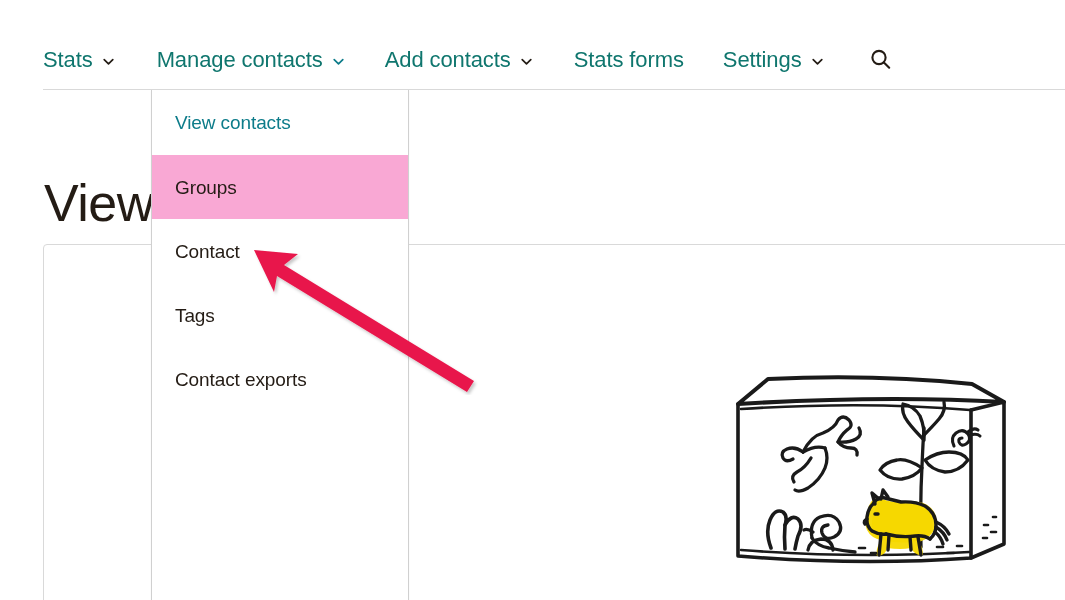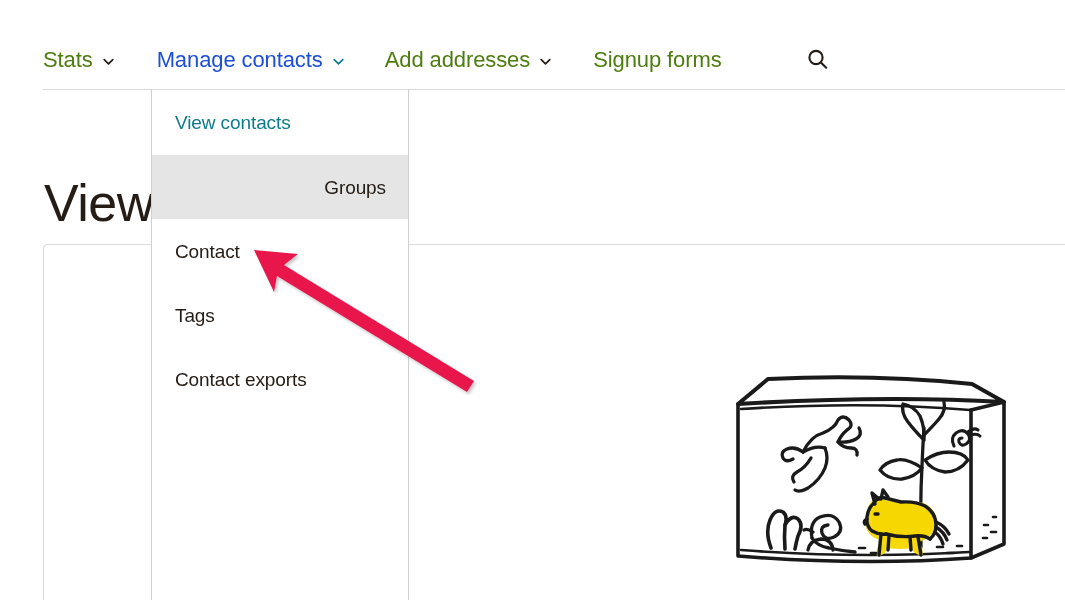--- a/index.html
+++ b/index.html
@@ -43,27 +43,27 @@
     display: flex;
     align-items: center;
     height: 34px;
   }
   .nav-item {
     display: flex;
     align-items: center;
     gap: 9px;
     font-size: 22px;
     line-height: 1;
-    color: #4d7c0f;
+    color: #0f766e;
     letter-spacing: -0.1px;
     cursor: pointer;
     white-space: nowrap;
     padding: 2px 0;
   }
-  .nav-item.active { color: #1d4ed8; }
+  .nav-item.active { color: #0f766e; }
   .nav-gap-1 { width: 42px; }
   .nav-gap-2 { width: 40px; }
   .nav-gap-3 { width: 41px; }
   .nav-gap-4 { width: 39px; }
   .nav-gap-5 { width: 43px; }
 
   .caret {
     display: inline-block;
     width: 13px;
     height: 13px;
@@ -138,21 +138,21 @@
     font-size: 19px;
     line-height: 1;
     color: #241c15;
     letter-spacing: -0.1px;
     cursor: pointer;
     white-space: nowrap;
     background: transparent;
   }
   .menu-item.first { height: 65px; text-align: right; }
   .menu-item.teal { color: #0d7c8a; }
-  .menu-item.highlight { background: #e5e5e5; justify-content: flex-end; }
+  .menu-item.highlight { background: #f9a8d4; }
 
   
   .anno-arrow {
     position: absolute;
     left: 230px;
     top: 240px;
     width: 270px;
     height: 155px;
     z-index: 40;
     pointer-events: none;
@@ -181,34 +181,42 @@
         <span>Manage contacts</span>
         <span class="caret">
           <svg viewBox="0 0 13 13">
               <path d="M2.2 4.6 L6.5 8.9 L10.8 4.6" fill="none" stroke="#0d7c8a" stroke-width="1.7" stroke-linecap="round" stroke-linejoin="round"></path>
             </svg>
         </span>
       </div>
       <div class="nav-gap-2"></div>
 
       <div class="nav-item">
-        <span>Add addresses</span>
+        <span>Add contacts</span>
         <span class="caret">
           <svg viewBox="0 0 13 13">
               <path d="M2.2 4.6 L6.5 8.9 L10.8 4.6" fill="none" stroke="#241c15" stroke-width="1.7" stroke-linecap="round" stroke-linejoin="round"></path>
             </svg>
         </span>
       </div>
       <div class="nav-gap-3"></div>
 
       <div class="nav-item">
-        <span>Signup forms</span>
+        <span>Stats forms</span>
       </div>
       <div class="nav-gap-4"></div>
 
+      <div class="nav-item">
+        <span>Settings</span>
+        <span class="caret">
+          <svg viewBox="0 0 13 13">
+              <path d="M2.2 4.6 L6.5 8.9 L10.8 4.6" fill="none" stroke="#241c15" stroke-width="1.7" stroke-linecap="round" stroke-linejoin="round"></path>
+            </svg>
+        </span>
+      </div>
       <div class="nav-gap-5"></div>
 
       <div class="search-btn">
         <svg width="26" height="26" viewBox="0 0 26 26">
           <circle cx="11" cy="10.5" r="6.6" fill="none" stroke="#241c15" stroke-width="2.1"></circle>
           <line x1="15.9" y1="15.4" x2="21.2" y2="20.7" stroke="#241c15" stroke-width="2.1" stroke-linecap="round"></line>
         </svg>
       </div>
 
     </div>

